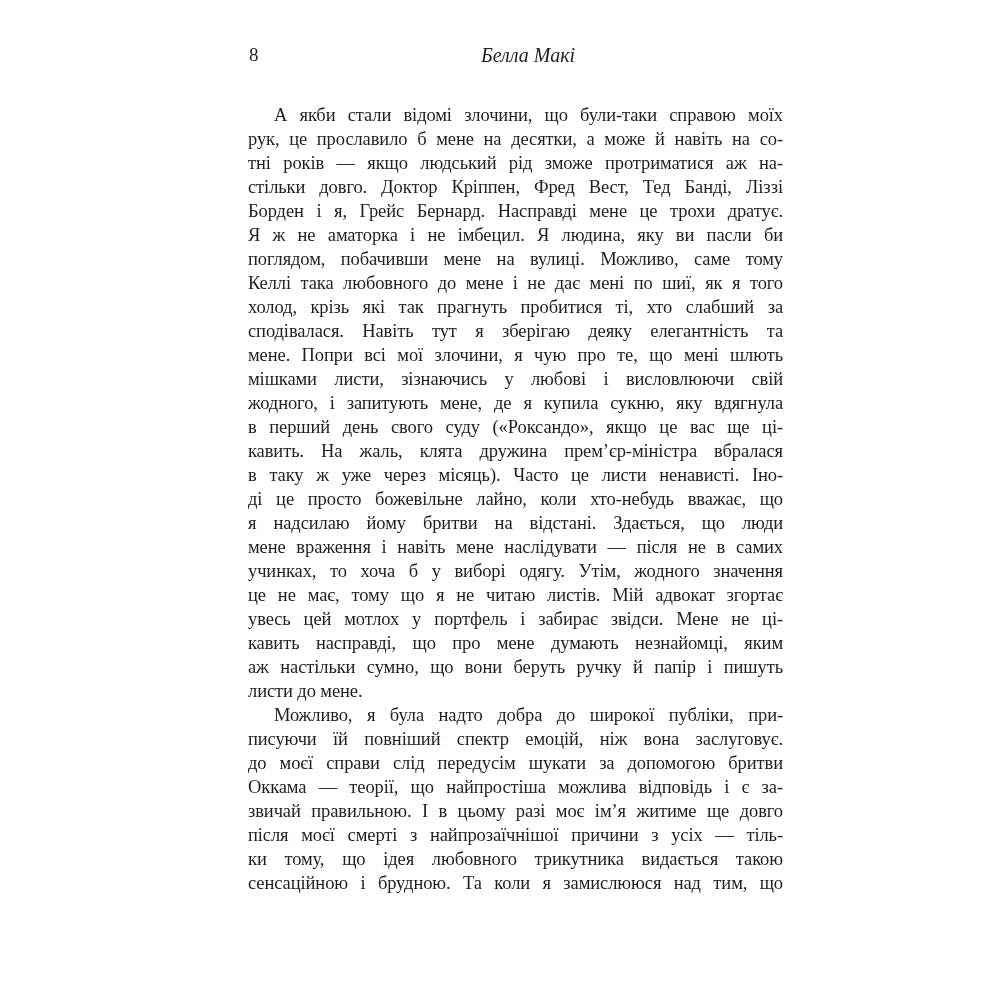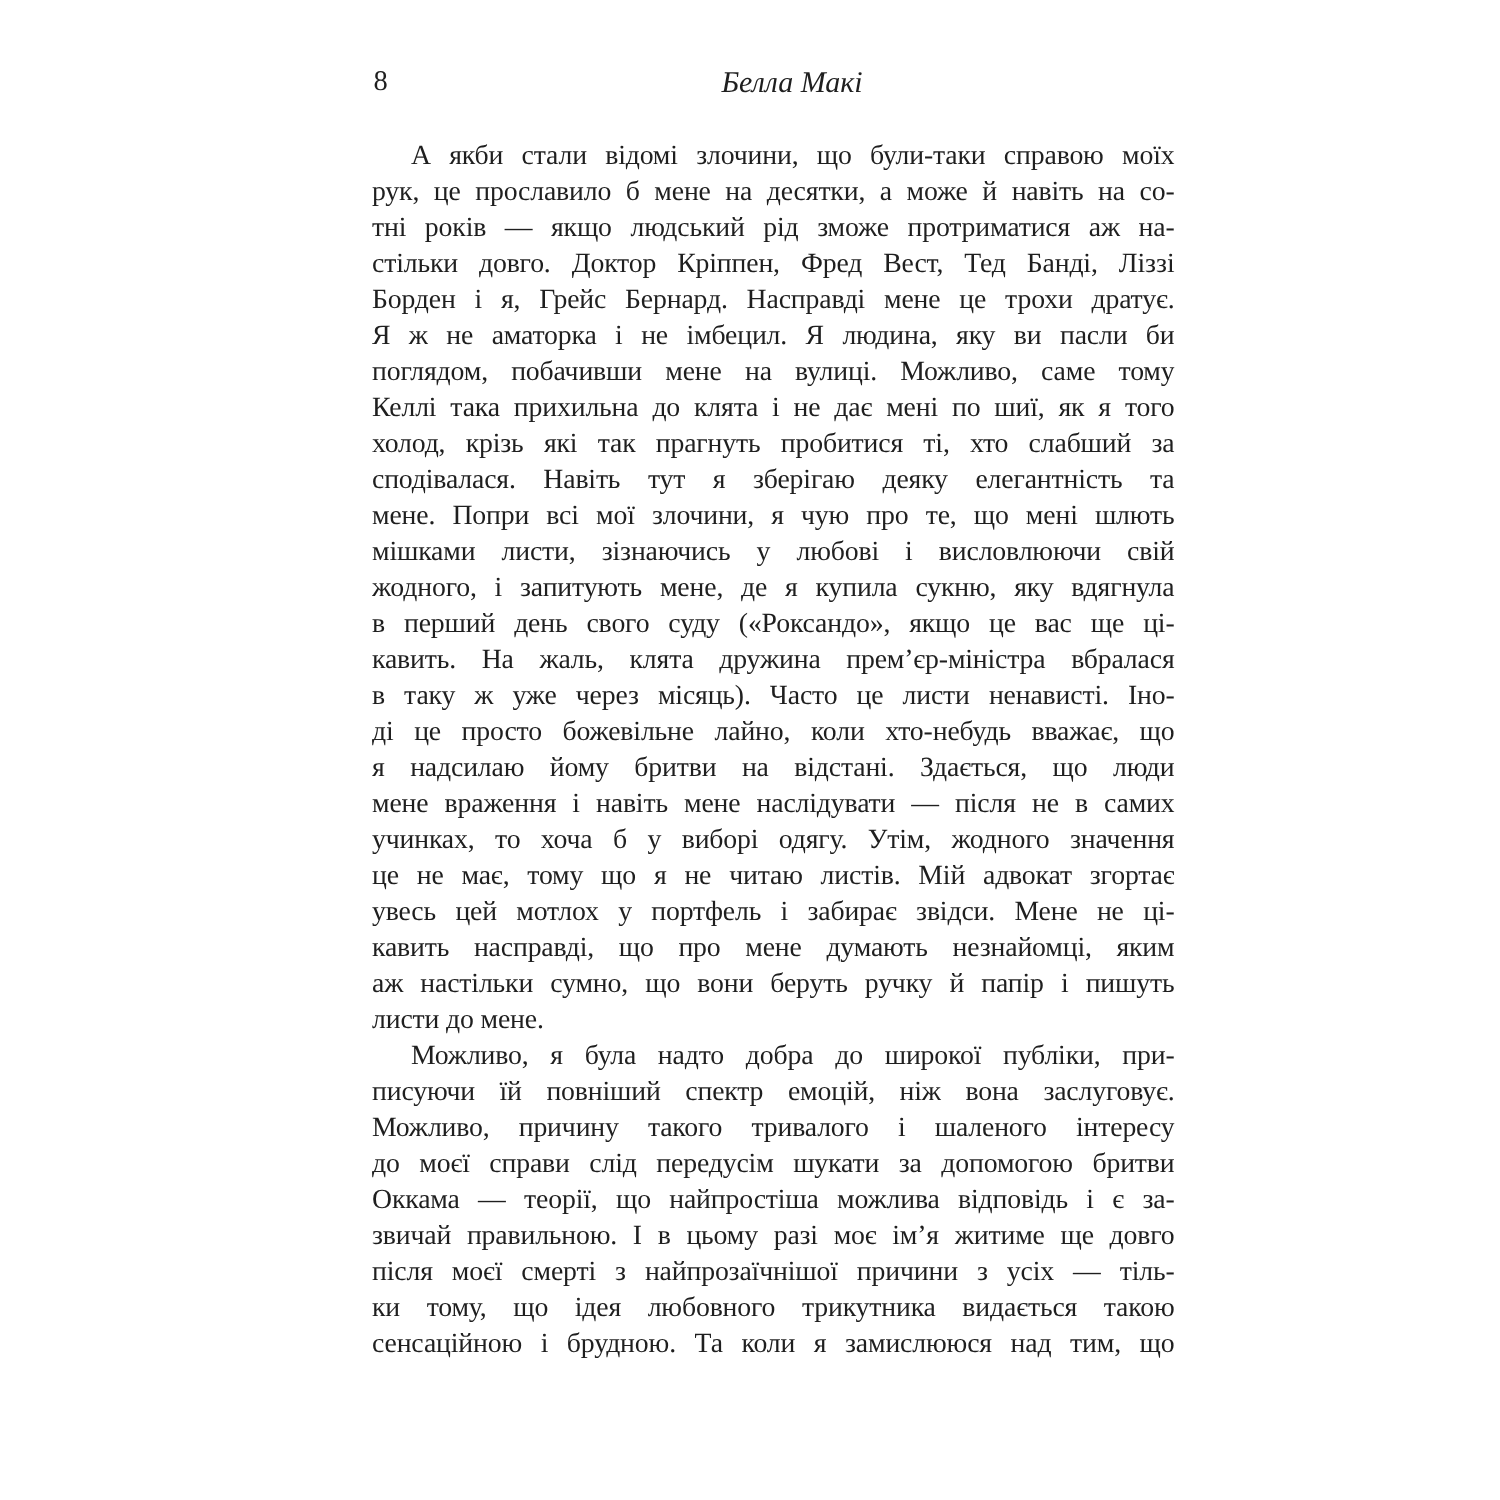--- a/index.html
+++ b/index.html
@@ -33,21 +33,21 @@
     text-align: center;
     font-style: italic;
     font-size: 20px;
     line-height: 24px;
     color: #1f1f1f;
     margin-left: 28px;
   }
   .body-text {
     position: absolute;
     left: 248px;
-    top: 92px;
+    top: 103px;
     width: 535px;
   }
   .para {
     margin: 0;
     padding: 0;
   }
   .line {
     height: 24px;
     line-height: 24px;
     font-size: 18.5px;
@@ -75,21 +75,21 @@
   <div class="running-head">Белла Макі</div>
   <div class="body-text">
       <div class="para">
         <div class="line first">А якби стали відомі злочини, що були-таки справою моїх</div>
         <div class="line">рук, це прославило б мене на десятки, а може й навіть на со-</div>
         <div class="line">тні років — якщо людський рід зможе протриматися аж на-</div>
         <div class="line">стільки довго. Доктор Кріппен, Фред Вест, Тед Банді, Ліззі</div>
         <div class="line">Борден і я, Грейс Бернард. Насправді мене це трохи дратує.</div>
         <div class="line">Я ж не аматорка і не імбецил. Я людина, яку ви пасли би</div>
         <div class="line">поглядом, побачивши мене на вулиці. Можливо, саме тому</div>
-        <div class="line">Келлі така прихильна до клята і не дає мені по шиї, як я того</div>
+        <div class="line">Келлі така любовного до мене і не дає мені по шиї, як я того</div>
         <div class="line">холод, крізь які так прагнуть пробитися ті, хто слабший за</div>
         <div class="line">сподівалася. Навіть тут я зберігаю деяку елегантність та</div>
         <div class="line">мене. Попри всі мої злочини, я чую про те, що мені шлють</div>
         <div class="line">мішками листи, зізнаючись у любові і висловлюючи свій</div>
         <div class="line">жодного, і запитують мене, де я купила сукню, яку вдягнула</div>
         <div class="line">в перший день свого суду («Роксандо», якщо це вас ще ці-</div>
         <div class="line">кавить. На жаль, клята дружина прем’єр-міністра вбралася</div>
         <div class="line">в таку ж уже через місяць). Часто це листи ненависті. Іно-</div>
         <div class="line">ді це просто божевільне лайно, коли хто-небудь вважає, що</div>
         <div class="line">я надсилаю йому бритви на відстані. Здається, що люди</div>
@@ -97,21 +97,20 @@
         <div class="line">учинках, то хоча б у виборі одягу. Утім, жодного значення</div>
         <div class="line">це не має, тому що я не читаю листів. Мій адвокат згортає</div>
         <div class="line">увесь цей мотлох у портфель і забирає звідси. Мене не ці-</div>
         <div class="line">кавить насправді, що про мене думають незнайомці, яким</div>
         <div class="line">аж настільки сумно, що вони беруть ручку й папір і пишуть</div>
         <div class="line short-last">листи до мене.</div>
       </div>
       <div class="para">
         <div class="line first">Можливо, я була надто добра до широкої публіки, при-</div>
         <div class="line">писуючи їй повніший спектр емоцій, ніж вона заслуговує.</div>
-        <div class="line">Можливо, причину такого тривалого і шаленого інтересу</div>
         <div class="line">до моєї справи слід передусім шукати за допомогою бритви</div>
         <div class="line">Оккама — теорії, що найпростіша можлива відповідь і є за-</div>
         <div class="line">звичай правильною. І в цьому разі моє ім’я житиме ще довго</div>
         <div class="line">після моєї смерті з найпрозаїчнішої причини з усіх — тіль-</div>
         <div class="line">ки тому, що ідея любовного трикутника видається такою</div>
         <div class="line">сенсаційною і брудною. Та коли я замислююся над тим, що</div>
       </div>
     </div>
 </div>
 

